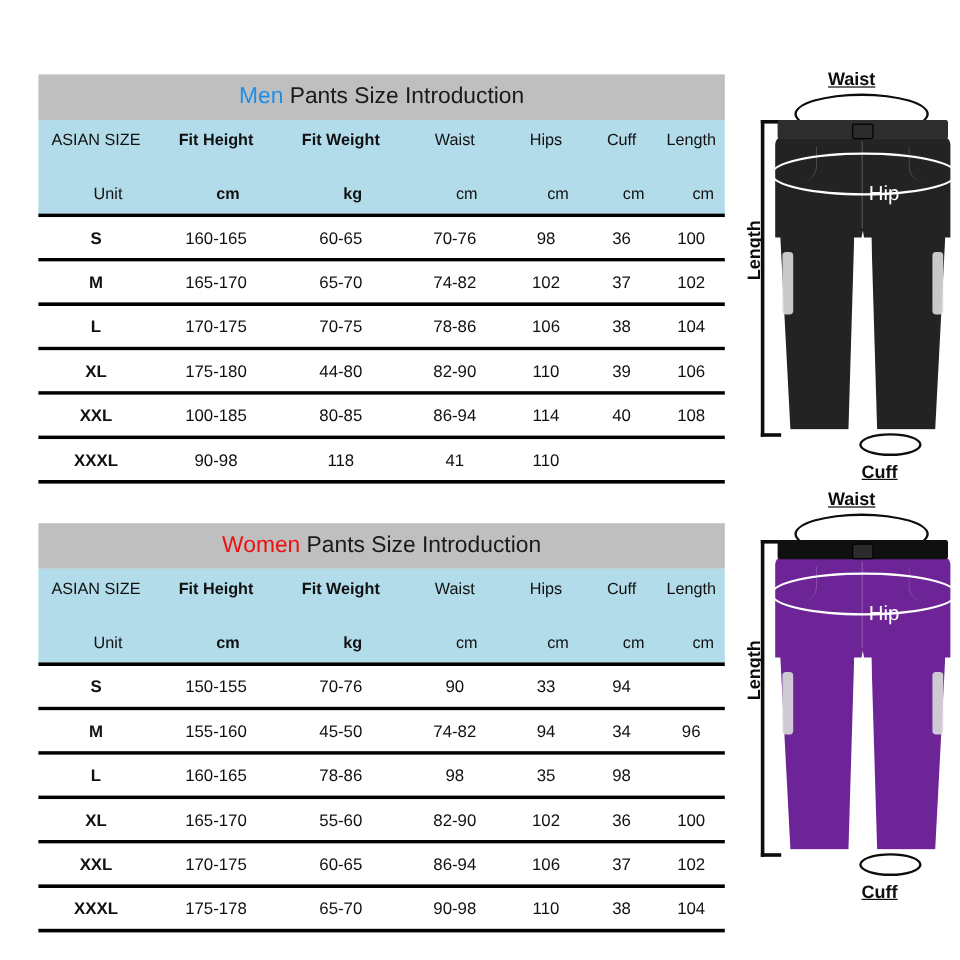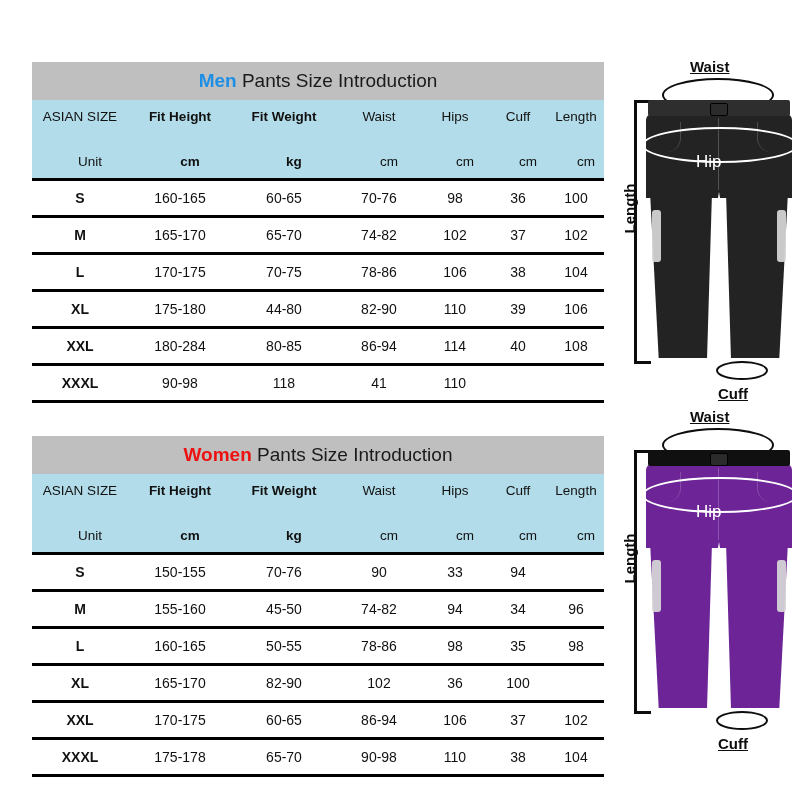--- a/index.html
+++ b/index.html
@@ -33,21 +33,21 @@
   .title-band {
     background: #bfbfbf;
     height: 38px;
     line-height: 38px;
     text-align: center;
     font-size: 19px;
     color: #1a1a1a;
     white-space: nowrap;
   }
   .title-band .gender {
-    font-weight: bold;
+    font-weight: normal;
   }
   .gender.men   { color: #1f8fe5; }
   .gender.women { color: #ee1111; }
 
   .header-band {
     background: #b2dce9;
     padding: 0;
   }
   .grid {
     display: grid;
@@ -109,21 +109,21 @@
     left: -8px;
     top: 148px;
     transform: rotate(-90deg);
     transform-origin: center center;
     text-decoration: none;
     font-size: 15px;
   }
   .lbl-hip {
     position: absolute;
     top: 100px;
-    left: 84px;
+    left: 112px;
     font-size: 17px;
     color: #ffffff;
     font-weight: normal;
     text-decoration: none;
     z-index: 7;
   }
 
   .ellipse {
     position: absolute;
     border: 2px solid #0d0d0d;
@@ -277,21 +277,21 @@
       <div>44-80</div>
       <div>82-90</div>
       <div>110</div>
       <div>39</div>
       <div>106</div>
     </div>
     <div class="rule"></div>
 
     <div class="data-row">
       <div class="sizecell">XXL</div>
-      <div>180-284</div>
+      <div>100-185</div>
       <div>80-85</div>
       <div>86-94</div>
       <div>114</div>
       <div>40</div>
       <div>108</div>
     </div>
     <div class="rule"></div>
 
     <div class="data-row">
       <div class="sizecell">XXXL</div>
@@ -349,31 +349,31 @@
       <div>74-82</div>
       <div>94</div>
       <div>34</div>
       <div>96</div>
     </div>
     <div class="rule"></div>
 
     <div class="data-row">
       <div class="sizecell">L</div>
       <div>160-165</div>
-      <div>50-55</div>
       <div>78-86</div>
       <div>98</div>
       <div>35</div>
       <div>98</div>
     </div>
     <div class="rule"></div>
 
     <div class="data-row">
       <div class="sizecell">XL</div>
       <div>165-170</div>
+      <div>55-60</div>
       <div>82-90</div>
       <div>102</div>
       <div>36</div>
       <div>100</div>
     </div>
     <div class="rule"></div>
 
     <div class="data-row">
       <div class="sizecell">XXL</div>
       <div>170-175</div>

